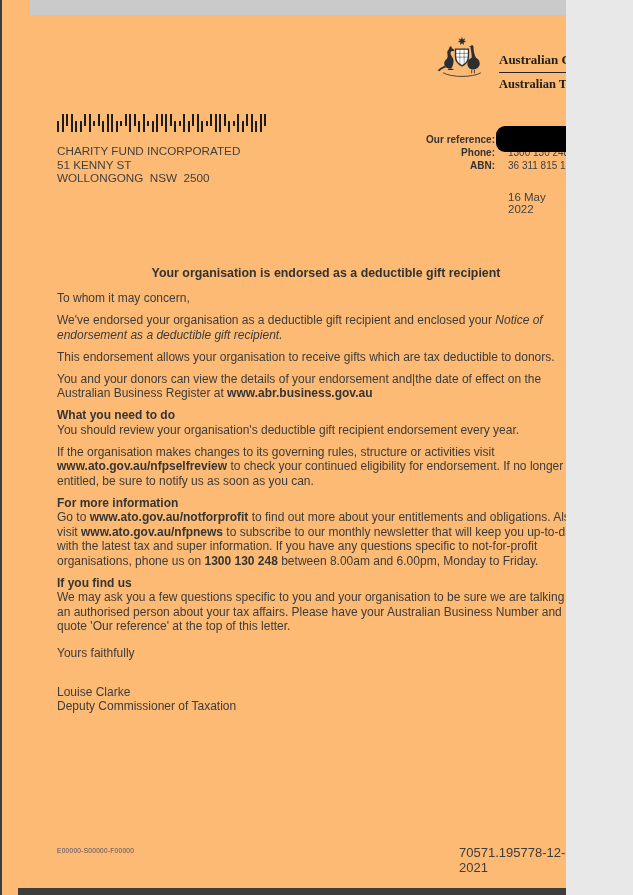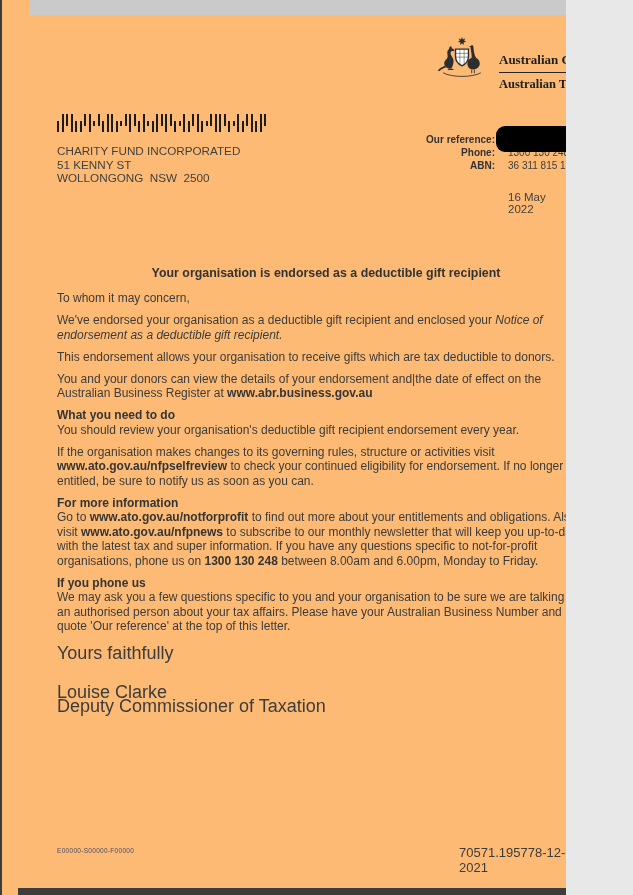--- a/index.html
+++ b/index.html
@@ -39,21 +39,21 @@
 
   
   .letter{position:absolute;left:57px;top:266px;width:538px;font-size:12px;line-height:14.5px;}
   .subject{margin:0 0 10px;font-size:12.4px;line-height:15px;font-weight:bold;color:#333;text-align:center;}
   .para{margin:0 0 7.5px;}
   .b{font-weight:bold;color:#353535;}
   .i{font-style:italic;}
   .block{display:block;}
 
   
-  .sig{position:absolute;left:57px;top:646px;font-size:18px;line-height:14.5px;}
+  .sig{position:absolute;left:57px;top:646px;font-size:12px;line-height:14.5px;}
   .sig-name{margin-top:24px;}
 
   
   .foot-left{position:absolute;left:57px;top:847px;font-size:6.5px;letter-spacing:.3px;color:#4d4d66;}
   .foot-right{position:absolute;left:459px;top:845px;font-size:13px;color:#3c3c3c;}
 </style>
 </head>
 <body>
 
 <div class="canvas">
@@ -157,21 +157,21 @@
   <div class="letter">
     <h1 class="subject">Your organisation is endorsed as a deductible gift recipient</h1>
     <div>
         <p class="para"><span>To whom it may concern,</span></p>
         <p class="para"><span>We've endorsed your organisation as a deductible gift recipient and enclosed your </span><span class="i">Notice of endorsement as a deductible gift recipient.</span></p>
         <p class="para"><span>This endorsement allows your organisation to receive gifts which are tax deductible to donors.</span></p>
         <p class="para"><span>You and your donors can view the details of your endorsement and|the date of effect on the Australian Business Register at </span><span class="b">www.abr.business.gov.au</span></p>
         <p class="para"><span class="b block">What you need to do</span><span>You should review your organisation's deductible gift recipient endorsement every year.</span></p>
         <p class="para"><span>If the organisation makes changes to its governing rules, structure or activities visit </span><span class="b">www.ato.gov.au/nfpselfreview</span><span> to check your continued eligibility for endorsement. If no longer entitled, be sure to notify us as soon as you can.</span></p>
         <p class="para"><span class="b block">For more information</span><span>Go to </span><span class="b">www.ato.gov.au/notforprofit</span><span> to find out more about your entitlements and obligations. Also visit </span><span class="b">www.ato.gov.au/nfpnews</span><span> to subscribe to our monthly newsletter that will keep you up-to-date with the latest tax and super information. If you have any questions specific to not-for-profit organisations, phone us on </span><span class="b">1300 130 248</span><span> between 8.00am and 6.00pm, Monday to Friday.</span></p>
-        <p class="para"><span class="b block">If you phone us</span><span>We may ask you a few questions specific to you and your organisation to be sure we are talking with an authorised person about your tax affairs. Please have your Australian Business Number and quote 'Our reference' at the top of this letter.</span></p>
+        <p class="para"><span class="b block">If you find us</span><span>We may ask you a few questions specific to you and your organisation to be sure we are talking with an authorised person about your tax affairs. Please have your Australian Business Number and quote 'Our reference' at the top of this letter.</span></p>
       </div>
   </div>
 
   <div class="sig">
     <div>Yours faithfully</div>
     <div class="sig-name">Louise Clarke</div>
     <div>Deputy Commissioner of Taxation</div>
   </div>
 
   <div class="foot-left">E00000-S00000-F00000</div>

